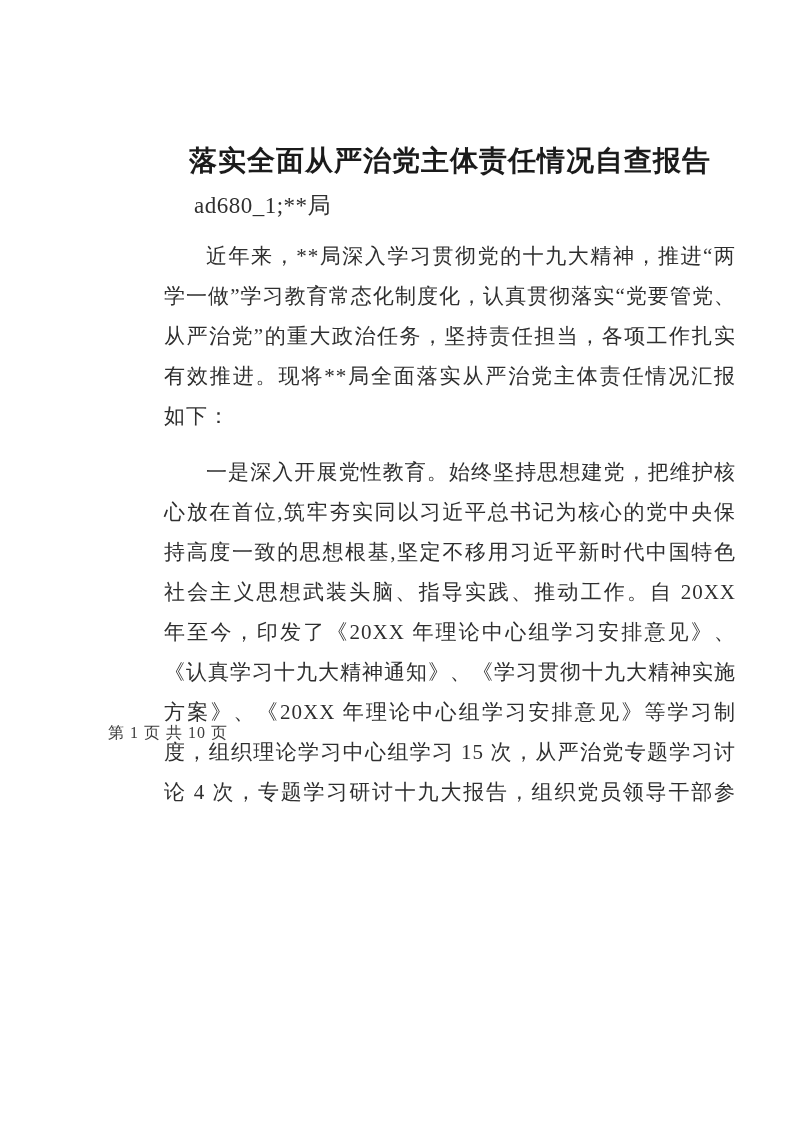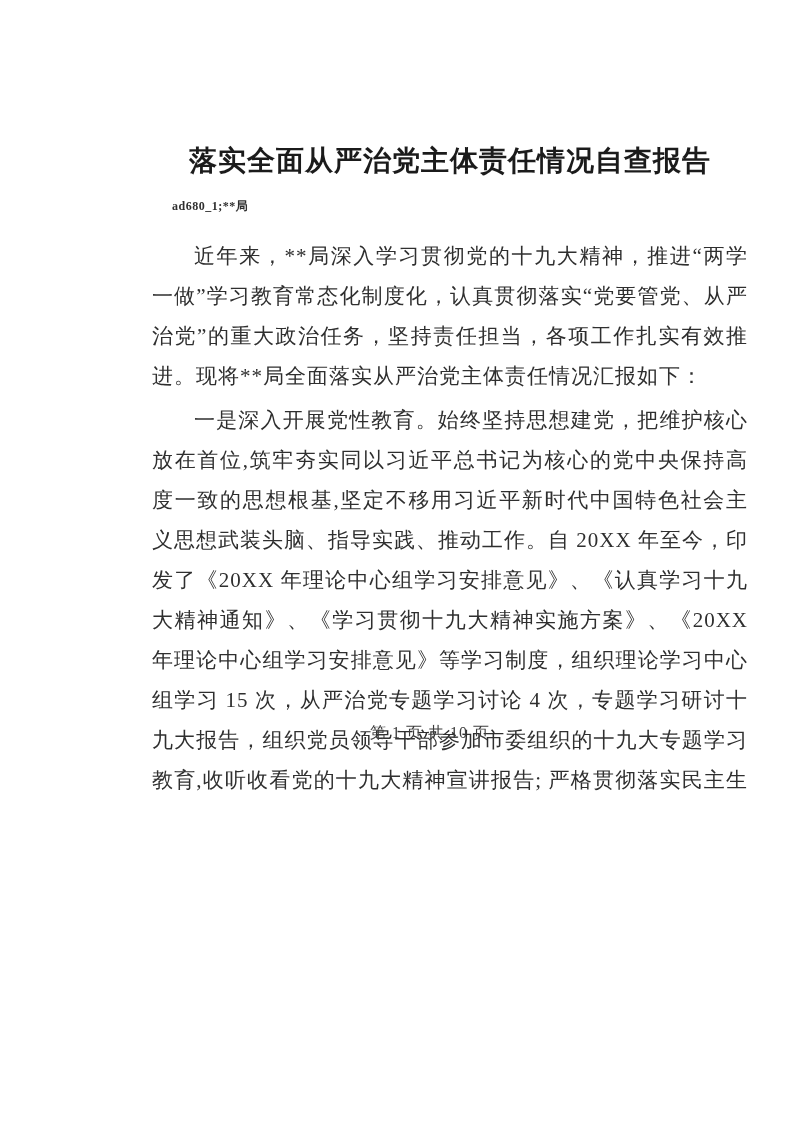--- a/index.html
+++ b/index.html
@@ -27,46 +27,45 @@
     margin: 142px 0 0 0;
     font-size: 28px;
     line-height: 38px;
     font-weight: bold;
     text-align: center;
     letter-spacing: 1px;
     color: var(--title-color, #1b1b1b);
   }
   .byline {
     margin: 12px 0 0 0;
-    font-size: 12px;
+    font-size: 23px;
     line-height: 28px;
     text-indent: 2em;
     letter-spacing: 0.5px;
     color: var(--text-color, #2f2f2f);
-    font-weight: bold;
   }
   .para {
-    margin: 4px;
+    margin: 16px;
     font-size: 21px;
     line-height: 40px;
     text-align: justify;
     text-justify: inter-ideograph;
     text-indent: 2em;
     letter-spacing: 1px;
     color: var(--text-color, #2f2f2f);
   }
   .para.first {
     margin-top: 16px;
   }
   .page-footer {
     position: absolute;
     left: 108px;
     right: 88px;
     bottom: 62px;
-    text-align: center;
+    text-align: left;
     font-size: 16px;
     line-height: 24px;
     letter-spacing: 1px;
     color: var(--footer-color, #3c3c3c);
   }
 </style>
 </head>
 <body>
 
 <div class="page">

